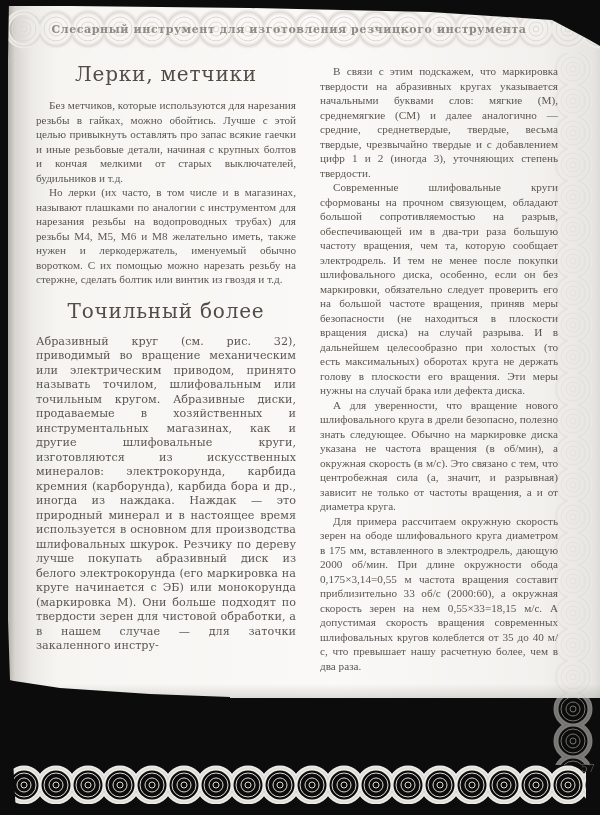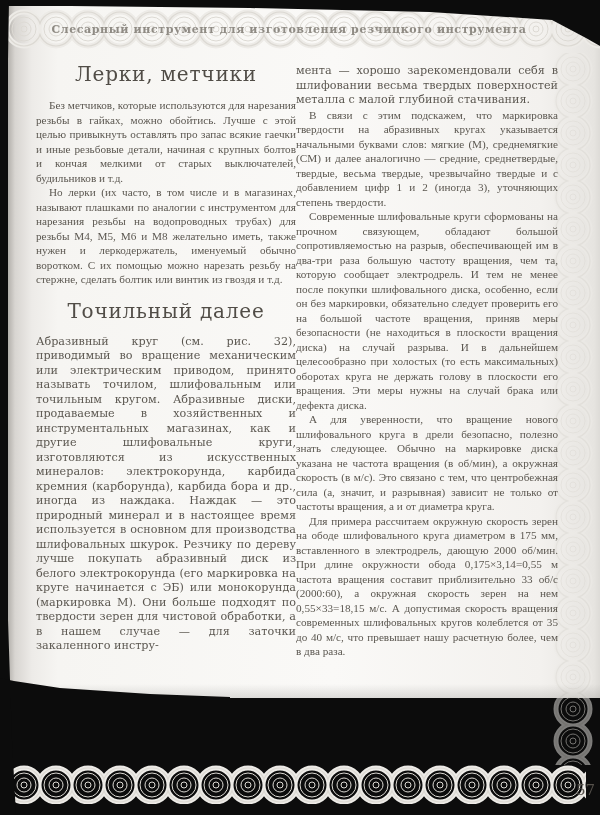--- a/index.html
+++ b/index.html
@@ -36,38 +36,38 @@
   .running-header {
     position: absolute; left: 0; right: 30px; top: 18px;
     text-align: center;
     font-size: 11px; font-weight: 700; letter-spacing: .6px;
     color: var(--color-running-header, #8f8b84);
   }
 
   
   .columns {
     position: absolute; left: 28px; right: 42px; top: 54px; bottom: 40px;
-    display: flex; gap: 0;
+    display: flex; gap: 24px;
   }
   .col { color: var(--color-text, #5b5750); font-size: 11.2px; line-height: 14.5px; text-align: justify; }
   .col-left  { width: 260px; flex: none; }
   .col-right { flex: 1; padding-top: 5px; }
   .col p { margin: 0; }
   .col p.ind { text-indent: 13px; font-family: Liberation Serif, serif; }
   h1.section, h2.section {
     font-size: 20px; font-weight: 400; letter-spacing: .8px; text-align: center;
     color: var(--color-heading, #514d47); line-height: 1.15;
   }
   h1.section { margin: 4px 0 12px 0; }
   h2.section { margin: 13px 0 12px 0; }
 
   
   .page-number {
-    position: absolute; top: 776px; right: 5px;
-    font-size: 15px; color: #55514b;
+    position: absolute; top: 757px; right: 5px;
+    font-size: 11px; color: #55514b;
   }
 
   
   .edge { position: absolute; background: var(--color-scan-edge, #0c0c0c); }
   .edge-top {
     left: 0; top: 0; width: 600px; height: 48px;
     clip-path: polygon(0 0, 600px 0, 600px 46px, 586px 38px, 552px 20px, 430px 12px, 250px 8px, 70px 6px, 0 6px);
   }
   .edge-left {
     left: 0; top: 0; width: 16px; height: 815px;
@@ -114,25 +114,24 @@
       <rect x="2" y="0" width="46" height="712" fill="url(#knotV)"></rect>
     </svg>
 
     <div class="running-header">Слесарный инструмент для изготовления резчицкого инструмента</div>
 
     <div class="columns">
       <div class="col col-left">
         <h1 class="section">Лерки, метчики</h1>
         <p class="ind">Без метчиков, которые используются для нарезания резьбы в гайках, можно обойтись. Лучше с этой целью привыкнуть оставлять про запас всякие гаечки и иные резьбовые детали, начиная с крупных болтов и кончая мелкими от старых выключателей, будильников и т.д.</p>
         <p class="ind">Но лерки (их часто, в том числе и в магазинах, называют плашками по аналогии с инструментом для нарезания резьбы на водопроводных трубах) для резьбы М4, М5, М6 и М8 желательно иметь, также нужен и леркодержатель, именуемый обычно воротком. С их помощью можно нарезать резьбу на стержне, сделать болтик или винтик из гвоздя и т.д.</p>
-        <h2 class="section">Точильный далее</h2>
+        <h2 class="section">Точильный более</h2>
         <p>Абразивный круг (см. рис. 32), приводимый во вращение механическим или электрическим приводом, принято называть точилом, шлифовальным или точильным кругом. Абразивные диски, продаваемые в хозяйственных и инструментальных магазинах, как и другие шлифовальные круги, изготовляются из искусственных минералов: электрокорунда, карбида кремния (карборунда), карбида бора и др., иногда из наждака. Наждак — это природный минерал и в настоящее время используется в основном для производства шлифовальных шкурок. Резчику по дереву лучше покупать абразивный диск из белого электрокорунда (его маркировка на круге начинается с ЭБ) или монокорунда (маркировка М). Они больше подходят по твердости зерен для чистовой обработки, а в нашем случае — для заточки закаленного инстру-</p>
       </div>
       <div class="col col-right">
-        <p>мента — хорошо зарекомендовали себя в шлифовании весьма твердых поверхностей металла с малой глубиной стачивания.</p>
         <p class="ind">В связи с этим подскажем, что маркировка твердости на абразивных кругах указывается начальными буквами слов: мягкие (М), среднемягкие (СМ) и далее аналогично — средние, среднетвердые, твердые, весьма твердые, чрезвычайно твердые и с добавлением цифр 1 и 2 (иногда 3), уточняющих степень твердости.</p>
         <p class="ind">Современные шлифовальные круги сформованы на прочном связующем, обладают большой сопротивляемостью на разрыв, обеспечивающей им в два-три раза большую частоту вращения, чем та, которую сообщает электродрель. И тем не менее после покупки шлифовального диска, особенно, если он без маркировки, обязательно следует проверить его на большой частоте вращения, приняв меры безопасности (не находиться в плоскости вращения диска) на случай разрыва. И в дальнейшем целесообразно при холостых (то есть максимальных) оборотах круга не держать голову в плоскости его вращения. Эти меры нужны на случай брака или дефекта диска.</p>
         <p class="ind">А для уверенности, что вращение нового шлифовального круга в дрели безопасно, полезно знать следующее. Обычно на маркировке диска указана не частота вращения (в об/мин), а окружная скорость (в м/с). Это связано с тем, что центробежная сила (а, значит, и разрывная) зависит не только от частоты вращения, а и от диаметра круга.</p>
         <p class="ind">Для примера рассчитаем окружную скорость зерен на ободе шлифовального круга диаметром в 175 мм, вставленного в электродрель, дающую 2000 об/мин. При длине окружности обода 0,175×3,14=0,55 м частота вращения составит приблизительно 33 об/с (2000:60), а окружная скорость зерен на нем 0,55×33=18,15 м/с. А допустимая скорость вращения современных шлифовальных кругов колеблется от 35 до 40 м/с, что превышает нашу расчетную более, чем в два раза.</p>
       </div>
     </div>
 
     <div class="page-number">57</div>
   </div>
 

